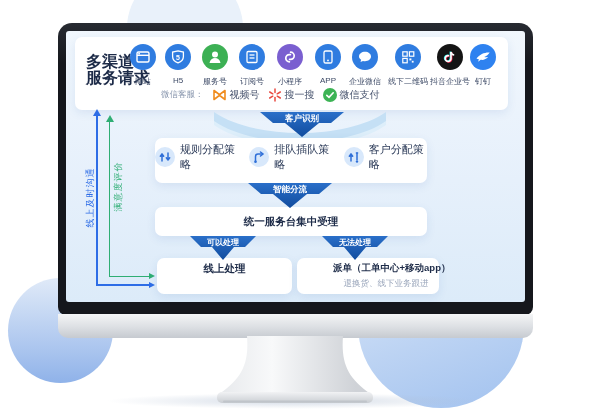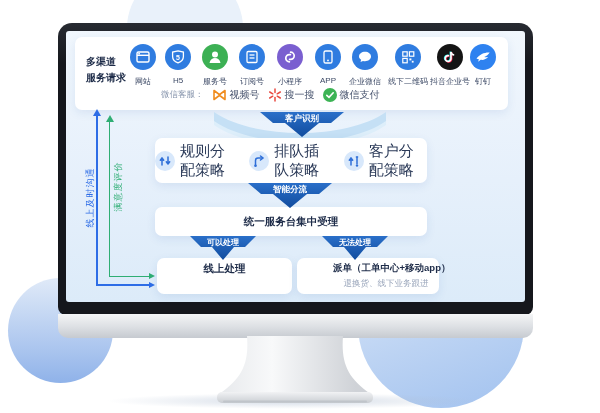--- a/index.html
+++ b/index.html
@@ -24,38 +24,38 @@
   .silver-bar{left:58px;top:314px;width:475px;height:24px;z-index:1;
            background:linear-gradient(180deg,#f4f5f6 0%,#dcdfe3 55%,#c6cad0 100%);
            border-radius:0 0 10px 10px;}
   .stand-svg{left:203px;top:336px;z-index:1;}
   
   .card{position:absolute;background:#fff;border-radius:7px;z-index:2;
         box-shadow:0 3px 10px rgba(40,90,170,.10);}
   .card-title{font-weight:bold;color:#1d2b48;text-align:center;}
   .card-sub{color:#9aa6bb;text-align:center;}
   
-  .ch-title{position:absolute;left:11px;top:17px;font-size:10px;font-weight:bold;
+  .ch-title{position:absolute;left:11px;top:17px;font-size:16px;font-weight:bold;
             color:#1d2b48;line-height:16px;z-index:3;}
   .ch-item{position:absolute;top:7px;width:46px;text-align:center;z-index:3;}
   .ch-item .lbl{display:block;margin-top:2px;font-size:8px;color:#3d4a66;white-space:nowrap;}
   .row2{position:absolute;left:86px;top:50px;height:16px;display:flex;align-items:center;
         gap:8px;z-index:3;}
   .row2 .pfx{font-size:8.5px;color:#8593ab;}
   .row2 .r2item{display:flex;align-items:center;gap:3px;font-size:10px;color:#44506b;}
   
   .fb{position:absolute;z-index:2;}
   .vtext{position:absolute;z-index:2;text-align:center;font-size:9px;letter-spacing:1px;
          white-space:nowrap;}
   
   .ribbon{position:absolute;z-index:3;}
   .flow-item{display:flex;align-items:center;gap:5px;}
   .flow-item .glyph{width:20px;height:20px;border-radius:50%;background:#d8e8fb;
         display:flex;align-items:center;justify-content:center;flex:0 0 auto;}
-  .flow-item .ilbl{font-size:15px;color:#2b3a58;}
+  .flow-item .ilbl{font-size:11px;color:#2b3a58;}
 </style>
 </head>
 <body>
 
 <div class="scene">
 
   <svg width="0" height="0" style="position:absolute">
     <defs>
       <linearGradient id="ribgrad" x1="0" y1="0" x2="0" y2="1">
         <stop offset="0" stop-color="#2a6fc9"></stop>

